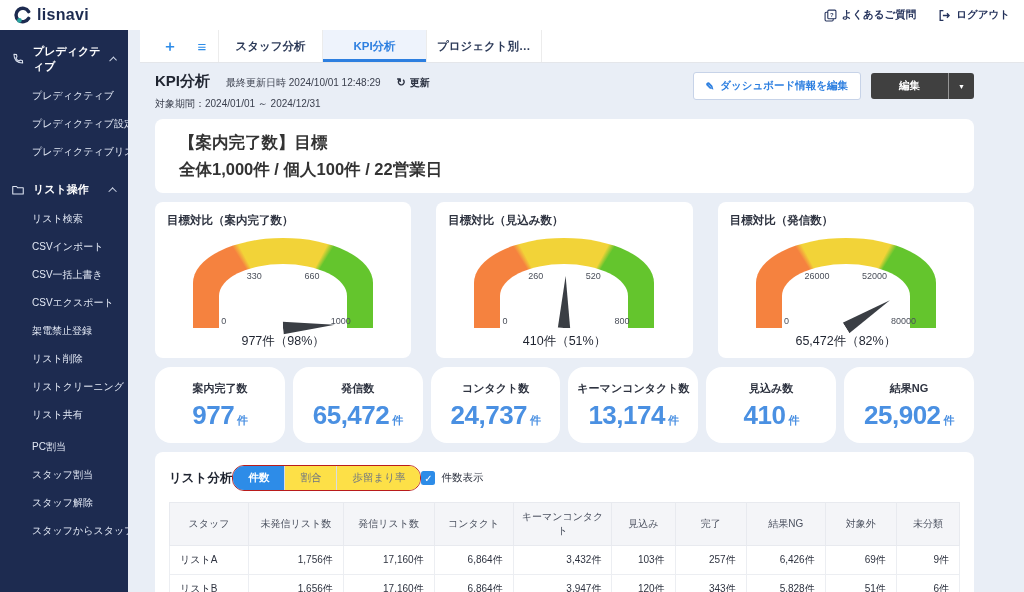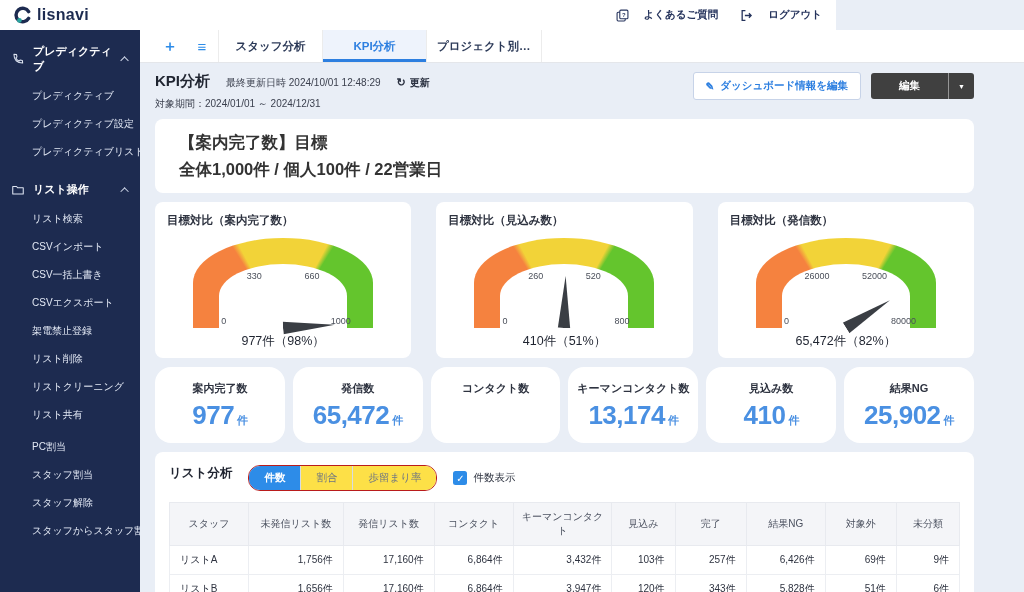--- a/index.html
+++ b/index.html
@@ -1,29 +1,29 @@
 <!DOCTYPE html>
 <html><head>
 <meta charset="utf-8">
 <style>
   * { box-sizing: border-box; margin: 0; padding: 0; }
   html,body { width:1024px; height:592px; overflow:hidden; }
   body { font-family:"Liberation Sans","DejaVu Sans",sans-serif; background:#e9eef6; color:#222; }
 
   
-  .top-header { position:fixed; top:0; left:0; width:836px; height:30px; background:#fff;
+  .top-header { position:fixed; top:0; left:0; width:1024px; height:30px; background:#fff;
     display:flex; align-items:center; padding:0 14px; z-index:20; }
   .logo { display:flex; align-items:center; gap:5px; }
   .logo-text { font-size:16px; font-weight:bold; color:#1d2b50; letter-spacing:.3px; }
   .header-right { margin-left:auto; display:flex; align-items:center; gap:22px; }
-  .header-link { display:flex; align-items:center; gap:15px; font-size:10.5px; font-weight:bold;
+  .header-link { display:flex; align-items:center; gap:5px; font-size:10.5px; font-weight:bold;
     color:#25335c; cursor:pointer; background:none; border:none; }
 
   
-  .sidebar { position:fixed; top:30px; left:0; bottom:0; width:140px; background:#1d2b50;
+  .sidebar { position:fixed; top:30px; left:0; bottom:0; width:128px; background:#1d2b50;
     color:#fff; padding-top:2px; overflow:hidden; z-index:10; }
   .side-sec-head { display:flex; align-items:center; gap:8px; padding:12px 11px 8px; cursor:pointer; }
   .side-sec-head .sec-label { font-size:11px; font-weight:bold; color:#fff; }
   .chevron-up { margin-left:auto; width:6px; height:6px; border-left:1.6px solid #cdd5e6;
     border-top:1.6px solid #cdd5e6; transform:rotate(45deg) translateY(2px); }
   .side-items { padding:0 0 4px 0; }
   .side-item { padding:7px 6px 7px 32px; font-size:10px; color:#e2e8f4; cursor:pointer; white-space:nowrap; }
   .side-icon { width:14px; height:14px; color:#dfe6f3; flex:0 0 14px; }
 
   
@@ -83,21 +83,21 @@
 
   
   .kpi-row { display:flex; gap:8px; margin-top:9px; }
   .kpi-card { flex:1; background:#fff; border-radius:16px; text-align:center; padding:14px 4px 12px; }
   .kpi-label { font-size:11px; font-weight:bold; color:#2e3340; }
   .kpi-value { margin-top:4px; font-size:26px; font-weight:bold; color:#4a90e2; letter-spacing:-.5px; }
   .kpi-unit { font-size:11px; font-weight:bold; margin-left:3px; }
 
   
   .list-card { background:#fff; border-radius:8px 8px 0 0; margin-top:9px; padding:13px 14px; }
-  .list-head { display:flex; gap:16px; }
+  .list-head { display:flex; align-items:center; }
   .list-title { font-size:12.5px; font-weight:bold; color:#1f2430; }
   .seg-group { display:flex; border:1px solid #b91c1c; border-radius:12px; overflow:hidden; }
   .seg { font-size:10.5px; padding:5px 15px; background:#fde047; color:#6d7483; border:none;
     border-left:1px solid #d7dce3; cursor:pointer; }
   .seg:first-child { border-left:none; }
   .seg.active { background:#2d8ce8; color:#fff; font-weight:bold; }
   .chk-wrap { display:flex; align-items:center; gap:6px; cursor:pointer; }
   .chk-box { width:14px; height:14px; background:#2d8ce8; border-radius:2.5px; color:#fff;
     font-size:10px; display:flex; align-items:center; justify-content:center; }
   .chk-label { font-size:10.5px; color:#2e3340; }
@@ -276,20 +276,21 @@
       <div class="kpi-card">
         <div class="kpi-label">案内完了数</div>
         <div class="kpi-value"><span>977</span><span class="kpi-unit">件</span></div>
       </div>
       <div class="kpi-card">
         <div class="kpi-label">発信数</div>
         <div class="kpi-value"><span>65,472</span><span class="kpi-unit">件</span></div>
       </div>
       <div class="kpi-card">
         <div class="kpi-label">コンタクト数</div>
+        <div class="kpi-value"><span>24,737</span><span class="kpi-unit">件</span></div>
       </div>
       <div class="kpi-card">
         <div class="kpi-label">キーマンコンタクト数</div>
         <div class="kpi-value"><span>13,174</span><span class="kpi-unit">件</span></div>
       </div>
       <div class="kpi-card">
         <div class="kpi-label">見込み数</div>
         <div class="kpi-value"><span>410</span><span class="kpi-unit">件</span></div>
       </div>
       <div class="kpi-card">

